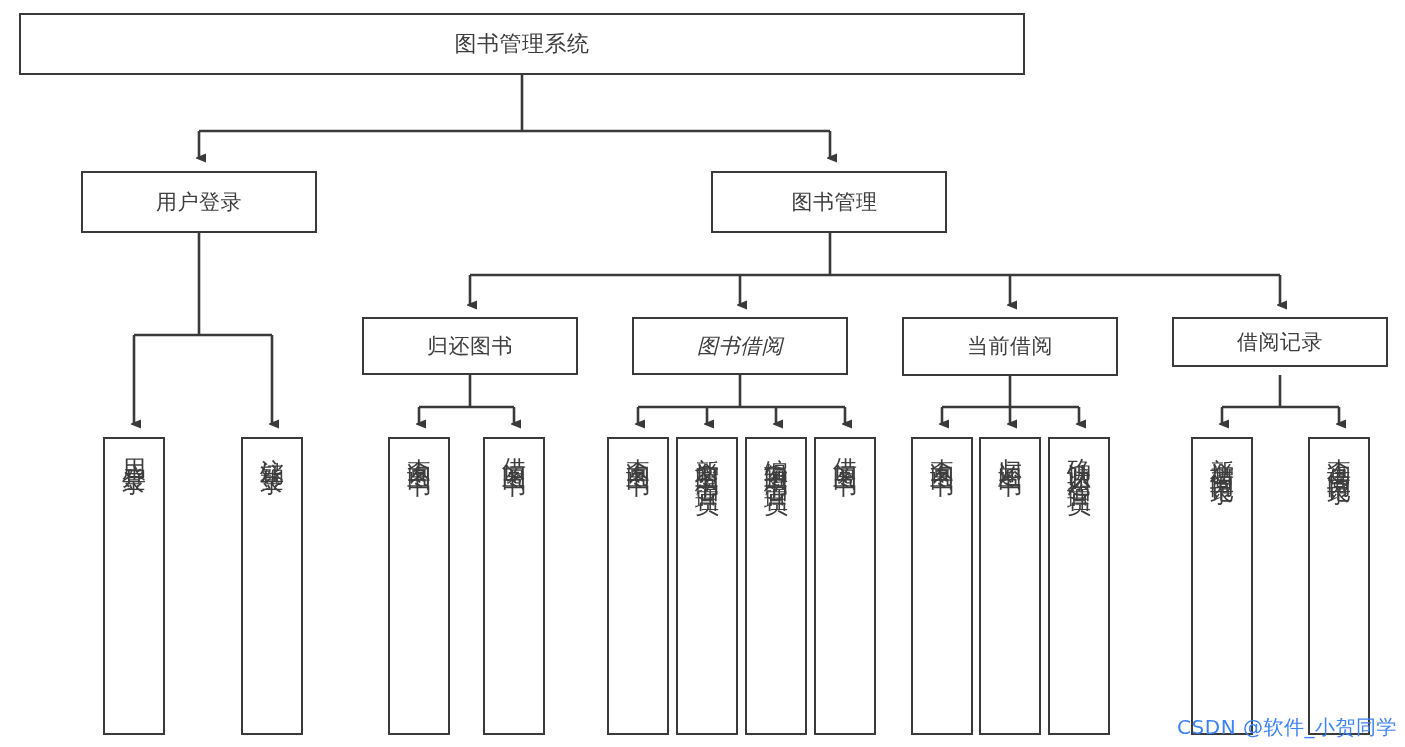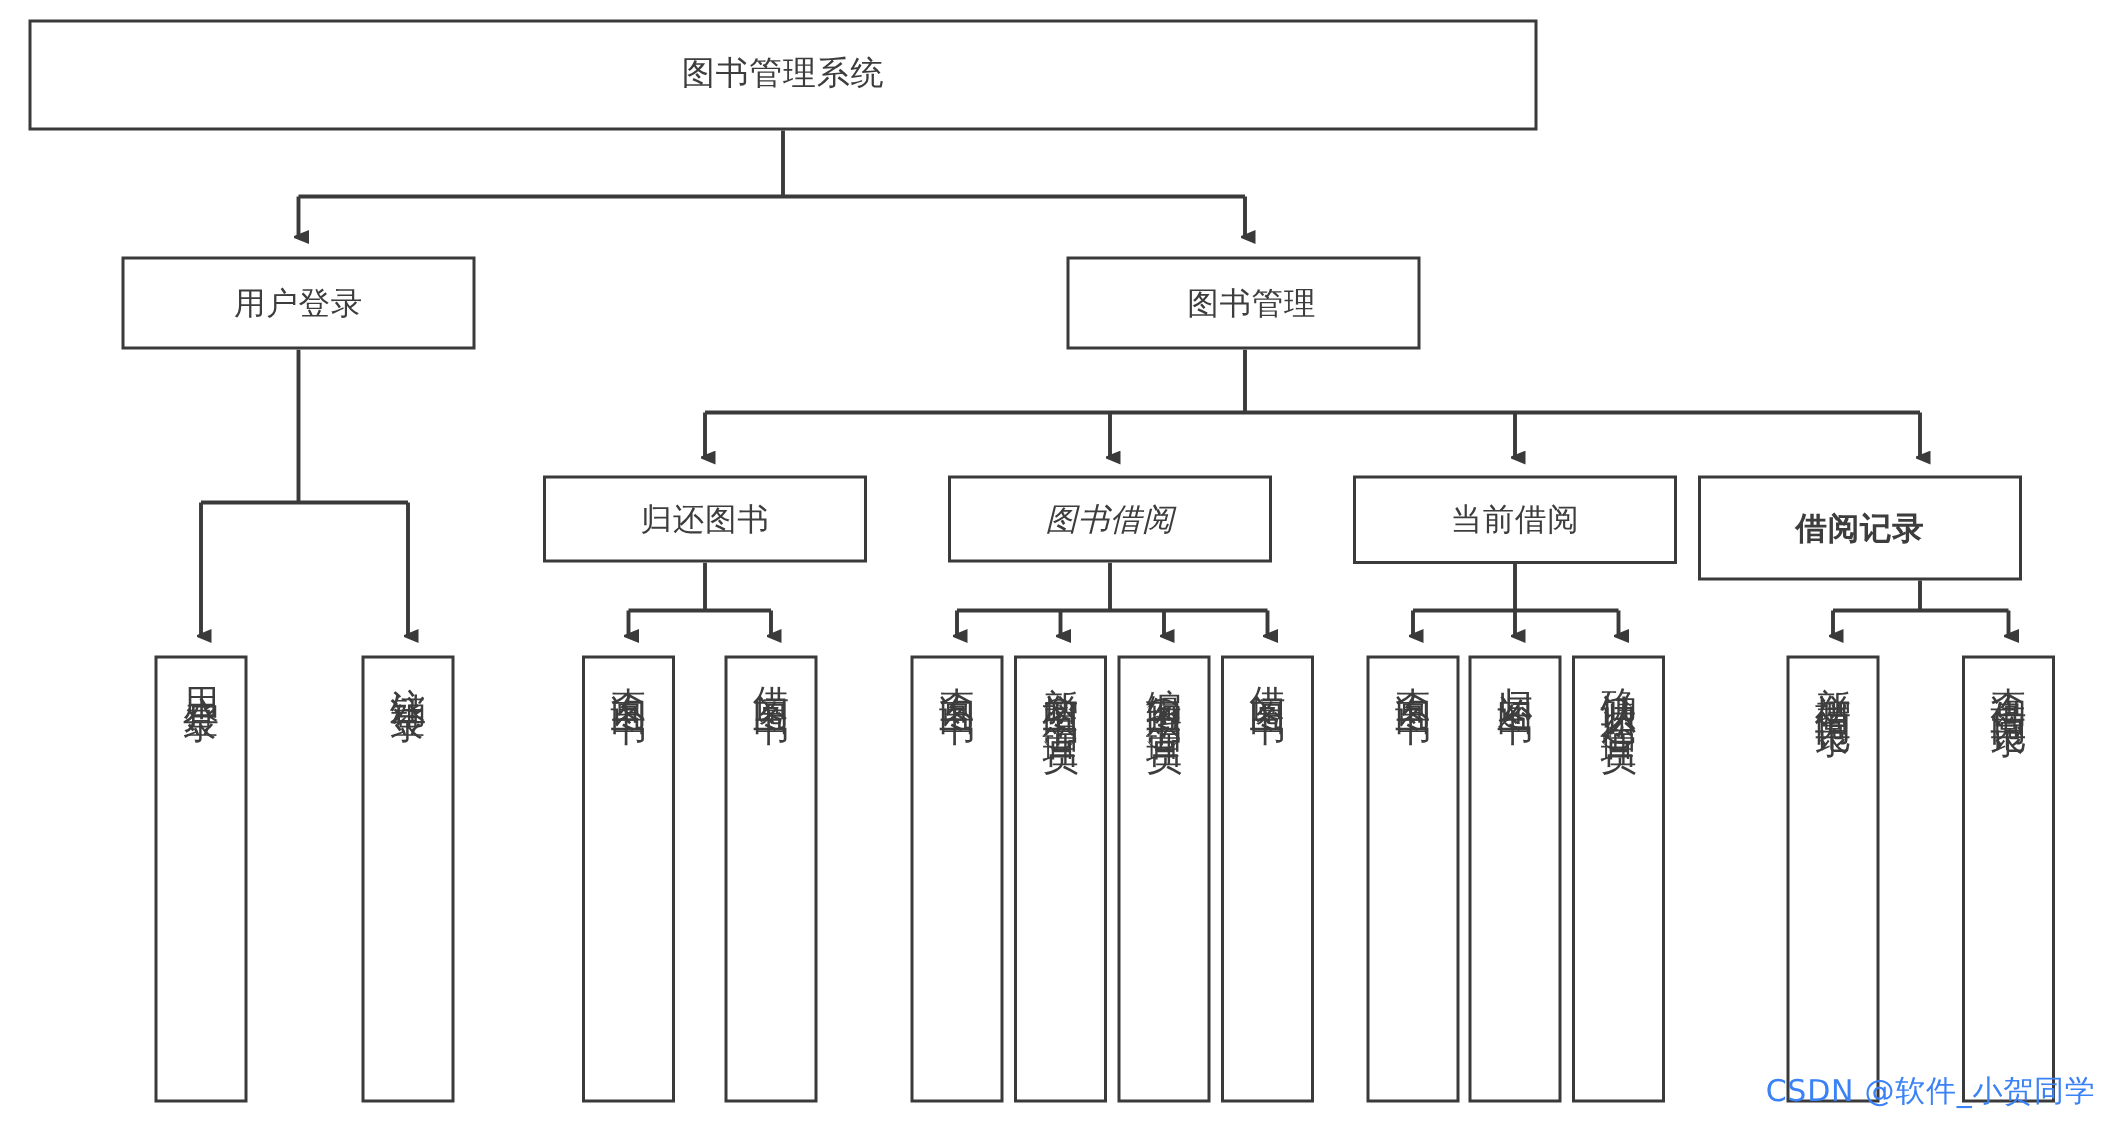--- a/index.html
+++ b/index.html
@@ -122,21 +122,21 @@
       <path d="M1010,407 L1010,424" marker-end="url(#arrowhead)"></path>
       <path d="M1079,407 L1079,424" marker-end="url(#arrowhead)"></path>
 
       <path d="M1280,375 L1280,407"></path>
       <path d="M1222,407 L1339,407"></path>
       <path d="M1222,407 L1222,424" marker-end="url(#arrowhead)"></path>
       <path d="M1339,407 L1339,424" marker-end="url(#arrowhead)"></path>
     </g>
   </svg>
 
-  <div class="node horiz root" style="left:19px; top:13px; width:1006px; height:74px;text-align:right;">
+  <div class="node horiz root" style="left:19px; top:13px; width:1006px; height:62px;text-align:right;">
     <span class="node-label">图书管理系统</span>
   </div>
 
   <div class="node horiz" style="left:81px; top:171px; width:236px; height:62px;">
     <span class="node-label">用户登录</span>
   </div>
 
   <div class="node horiz" style="left:711px; top:171px; width:236px; height:62px;padding-left:11px;">
     <span class="node-label">图书管理</span>
   </div>
@@ -146,21 +146,21 @@
   </div>
 
   <div class="node horiz" style="left:632px; top:317px; width:216px; height:58px;font-style:italic;">
     <span class="node-label">图书借阅</span>
   </div>
 
   <div class="node horiz" style="left:902px; top:317px; width:216px; height:59px;">
     <span class="node-label">当前借阅</span>
   </div>
 
-  <div class="node horiz" style="left:1132px; top:317px; width:216px; height:70px;font-weight:bold;">
+  <div class="node horiz" style="left:1172px; top:317px; width:216px; height:50px;">
     <span class="node-label">借阅记录</span>
   </div>
 
   <div class="node vert" style="left:103px; top:437px; width:62px; height:298px;">
     <span class="node-label">用户登录</span>
   </div>
 
   <div class="node vert" style="left:241px; top:437px; width:62px; height:298px;">
     <span class="node-label">注销登录</span>
   </div>

